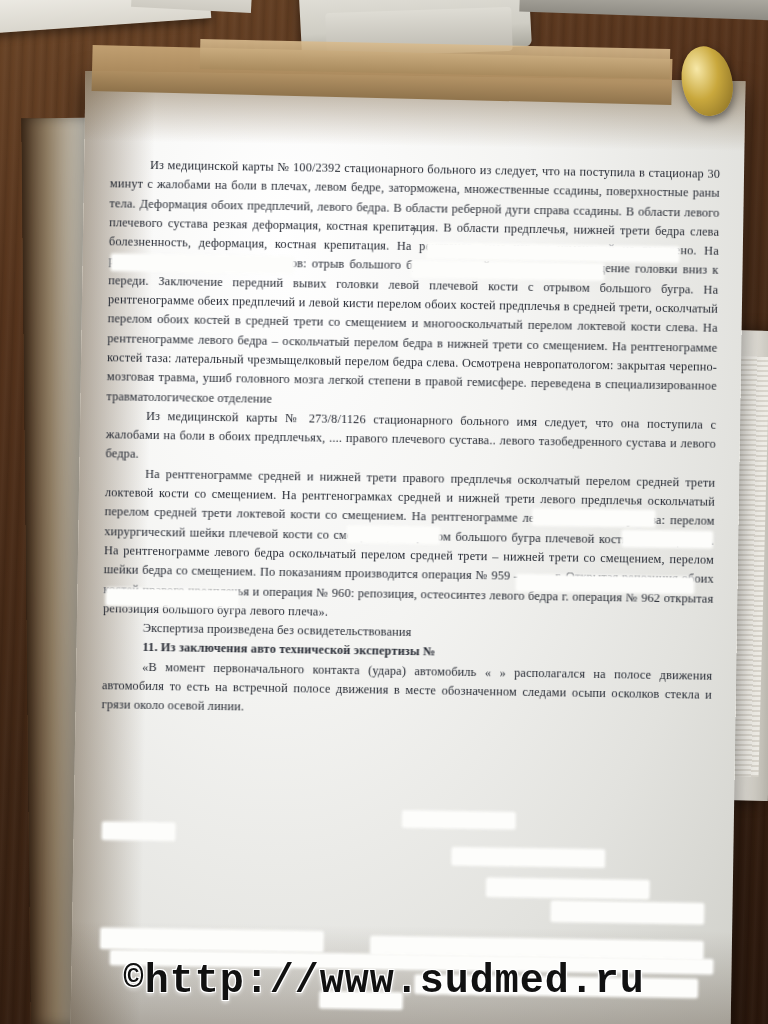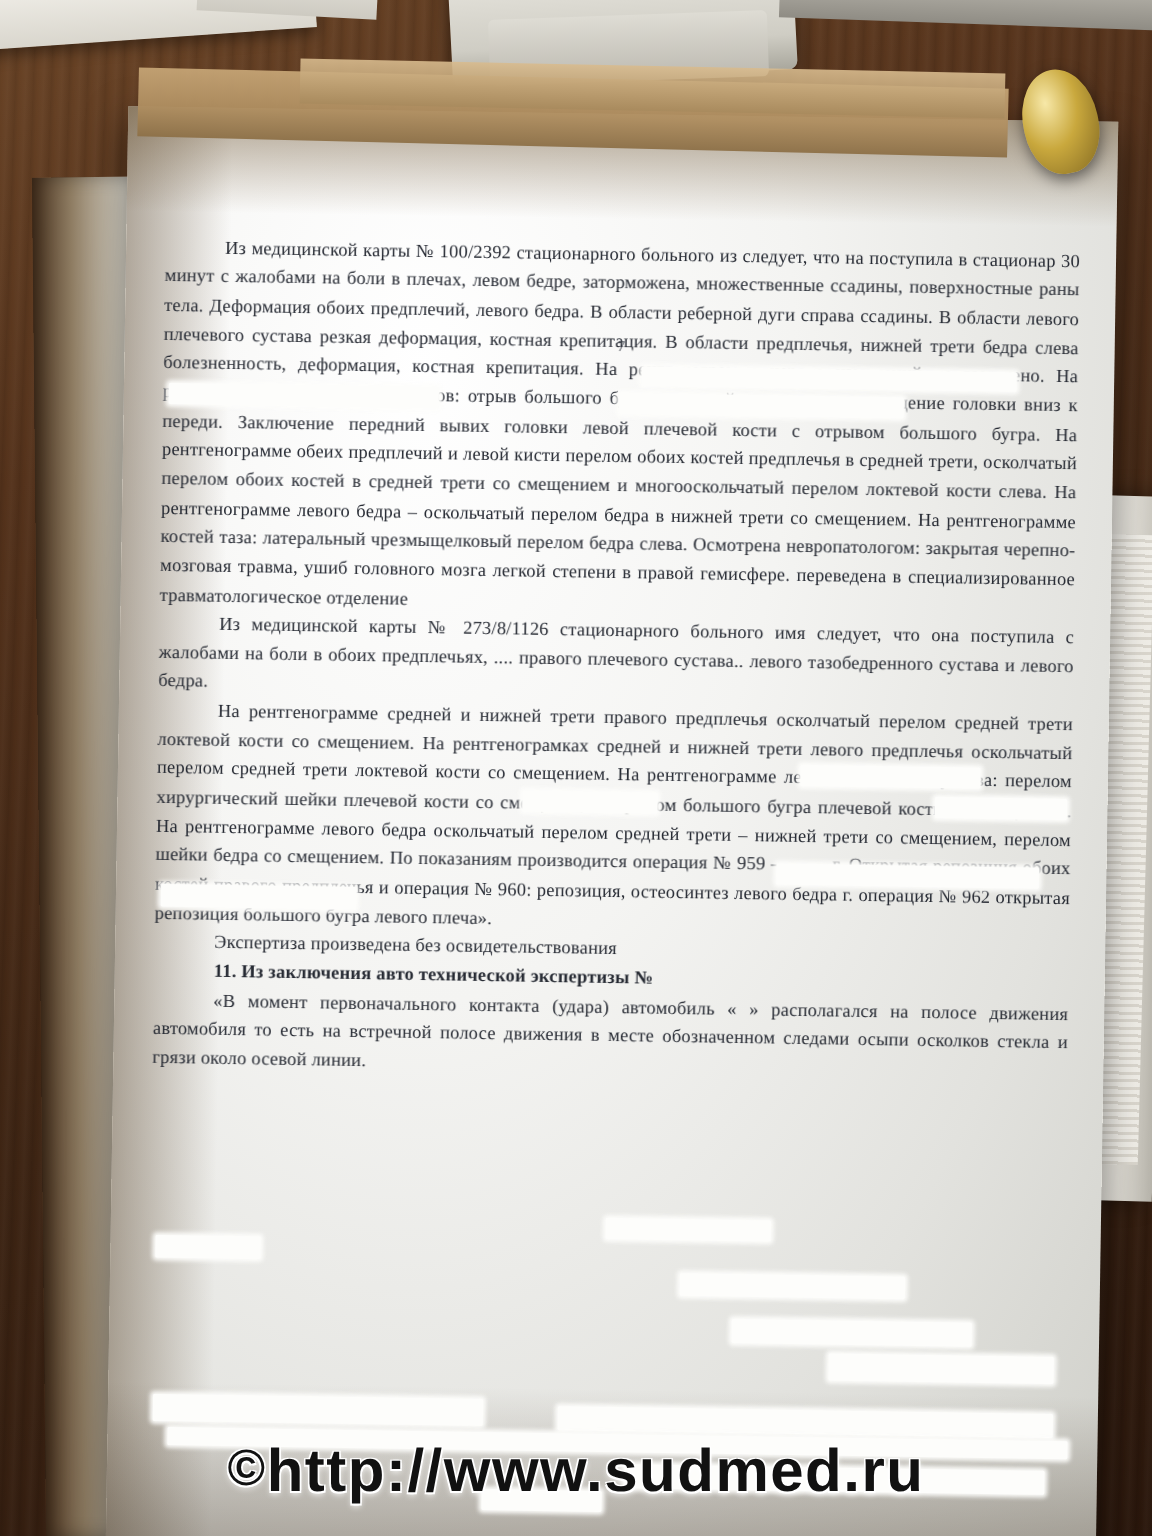--- a/index.html
+++ b/index.html
@@ -182,21 +182,21 @@
     background: #fdfdfb;
     box-shadow: 0 0 3px 2px rgba(253,253,251,.95);
     border-radius: 1px;
   }
   
   .watermark {
     position: absolute;
     left: 0; bottom: 20px;
     width: 768px;
     text-align: center;
-    font-family: Liberation Sans, sans-serif;
+    font-family: Liberation Mono, monospace;
     font-weight: bold;
     font-size: 40px;
     letter-spacing: 1px;
     color: #111;
     text-shadow:
       1px 1px 0 #fff, -1px -1px 0 #fff,
       1px -1px 0 #fff, -1px 1px 0 #fff,
       0 2px 4px rgba(255,255,255,.9);
     white-space: nowrap;
   }

